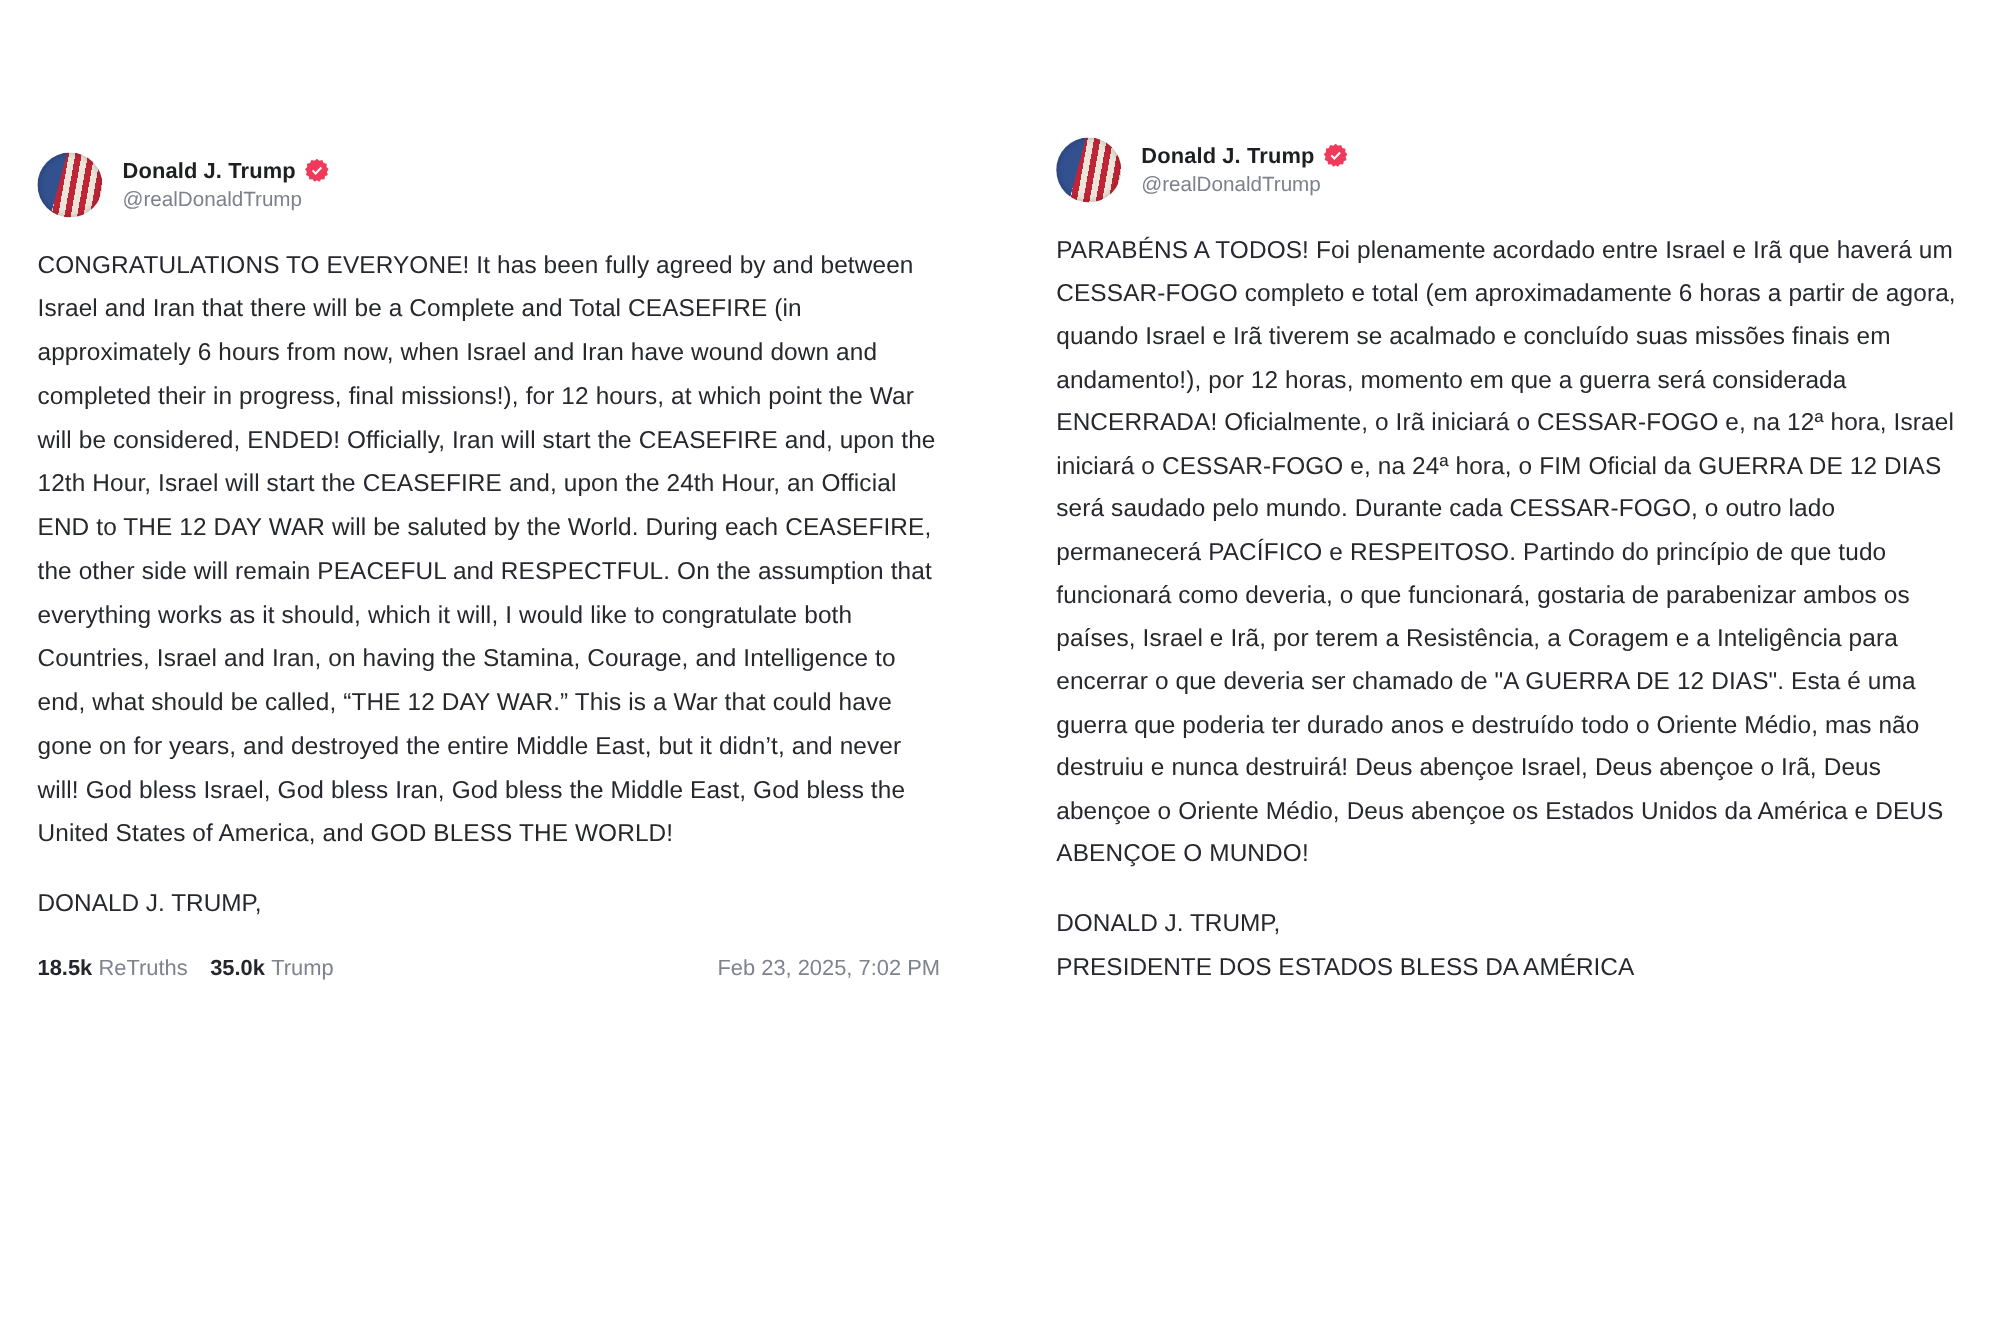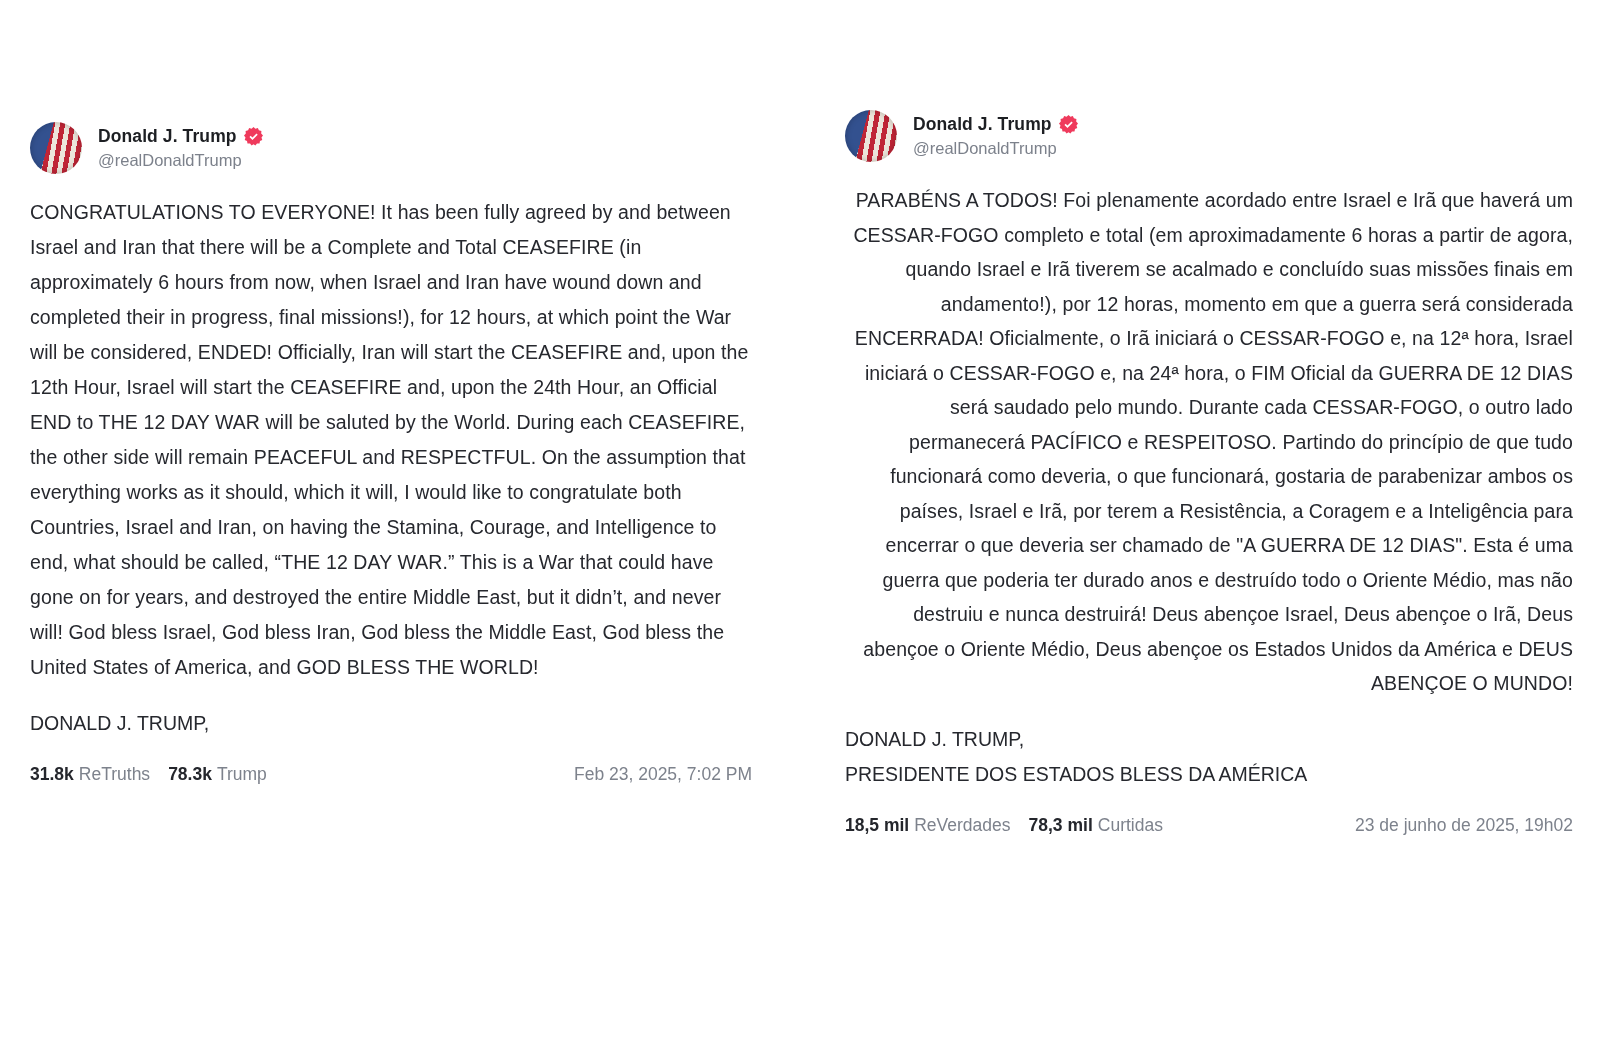--- a/index.html
+++ b/index.html
@@ -50,21 +50,21 @@
     font-size: 16.5px;
     color: #7c818b;
   }
   .post-body {
     margin-top: 21px;
     font-size: 19.5px;
     line-height: 35px;
     color: #26282e;
     letter-spacing: .1px;
   }
-  .post-right .post-body { line-height: 34.5px; text-align: right; }
+  .post-right .post-body { line-height: 34.5px; }
   .signature {
     margin-top: 21px;
     font-size: 19.5px;
     line-height: 35px;
     color: #26282e;
   }
   .post-footer {
     margin-top: 23px;
     display: flex;
     justify-content: space-between;
@@ -99,22 +99,22 @@
     </header>
 
     <div class="post-body">CONGRATULATIONS TO EVERYONE! It has been fully agreed by and between Israel and Iran that there will be a Complete and Total CEASEFIRE (in approximately 6 hours from now, when Israel and Iran have wound down and completed their in progress, final missions!), for 12 hours, at which point the War will be considered, ENDED! Officially, Iran will start the CEASEFIRE and, upon the 12th Hour, Israel will start the CEASEFIRE and, upon the 24th Hour, an Official END to THE 12 DAY WAR will be saluted by the World. During each CEASEFIRE, the other side will remain PEACEFUL and RESPECTFUL. On the assumption that everything works as it should, which it will, I would like to congratulate both Countries, Israel and Iran, on having the Stamina, Courage, and Intelligence to end, what should be called, “THE 12 DAY WAR.” This is a War that could have gone on for years, and destroyed the entire Middle East, but it didn’t, and never will! God bless Israel, God bless Iran, God bless the Middle East, God bless the United States of America, and GOD BLESS THE WORLD!</div>
 
     <div class="signature">
       <div>DONALD J. TRUMP,</div>
     </div>
 
     <footer class="post-footer">
       <div class="stats">
-        <span class="stat"><span class="count">31.8k</span><span class="label">ReTruths</span></span>
-        <span class="stat"><span class="count">78.3k</span><span class="label">Trump</span></span>
+        <span class="stat"><span class="count">18.5k</span><span class="label">ReTruths</span></span>
+        <span class="stat"><span class="count">35.0k</span><span class="label">Trump</span></span>
       </div>
       <span class="timestamp">Feb 23, 2025, 7:02 PM</span>
     </footer>
   </article>
 
   <article class="post post-right">
     <header class="post-header">
       <div class="avatar"></div>
       <div class="author-block">
         <div class="author-row">
@@ -128,22 +128,15 @@
       </div>
     </header>
 
     <div class="post-body">PARABÉNS A TODOS! Foi plenamente acordado entre Israel e Irã que haverá um CESSAR-FOGO completo e total (em aproximadamente 6 horas a partir de agora, quando Israel e Irã tiverem se acalmado e concluído suas missões finais em andamento!), por 12 horas, momento em que a guerra será considerada ENCERRADA! Oficialmente, o Irã iniciará o CESSAR-FOGO e, na 12ª hora, Israel iniciará o CESSAR-FOGO e, na 24ª hora, o FIM Oficial da GUERRA DE 12 DIAS será saudado pelo mundo. Durante cada CESSAR-FOGO, o outro lado permanecerá PACÍFICO e RESPEITOSO. Partindo do princípio de que tudo funcionará como deveria, o que funcionará, gostaria de parabenizar ambos os países, Israel e Irã, por terem a Resistência, a Coragem e a Inteligência para encerrar o que deveria ser chamado de "A GUERRA DE 12 DIAS". Esta é uma guerra que poderia ter durado anos e destruído todo o Oriente Médio, mas não destruiu e nunca destruirá! Deus abençoe Israel, Deus abençoe o Irã, Deus abençoe o Oriente Médio, Deus abençoe os Estados Unidos da América e DEUS ABENÇOE O MUNDO!</div>
 
     <div class="signature">
       <div>DONALD J. TRUMP,</div>
       <div>PRESIDENTE DOS ESTADOS BLESS DA AMÉRICA</div>
     </div>
 
-    <footer class="post-footer">
-      <div class="stats">
-        <span class="stat"><span class="count">18,5 mil</span><span class="label">ReVerdades</span></span>
-        <span class="stat"><span class="count">78,3 mil</span><span class="label">Curtidas</span></span>
-      </div>
-      <span class="timestamp">23 de junho de 2025, 19h02</span>
-    </footer>
   </article>
 
 </div>
 
 </body></html>

